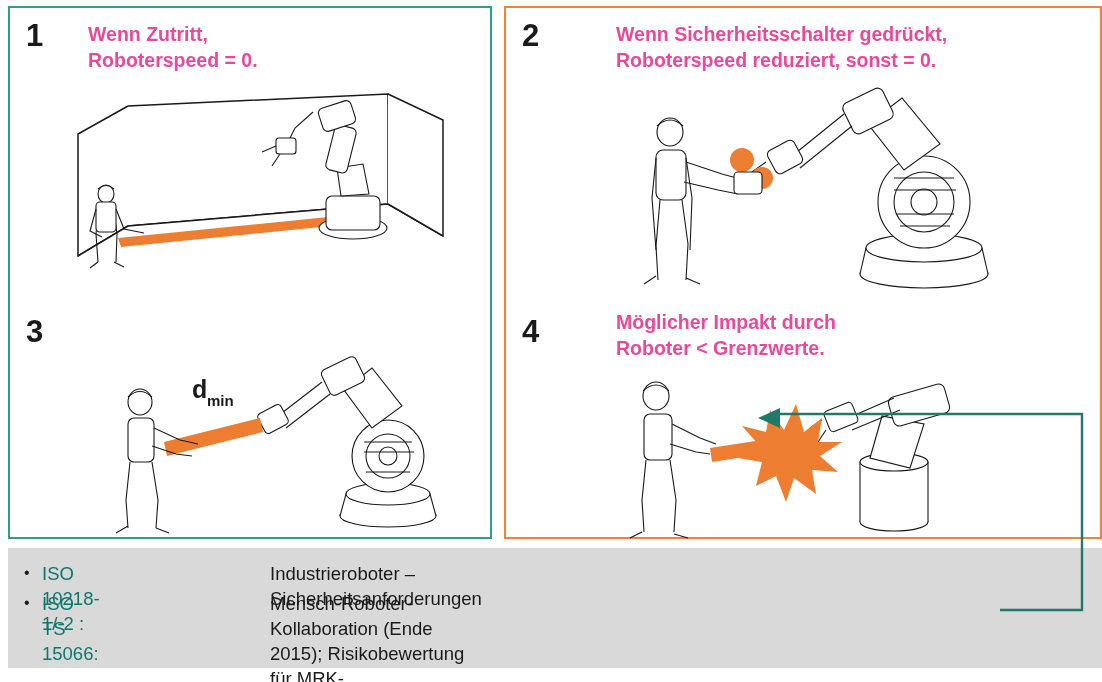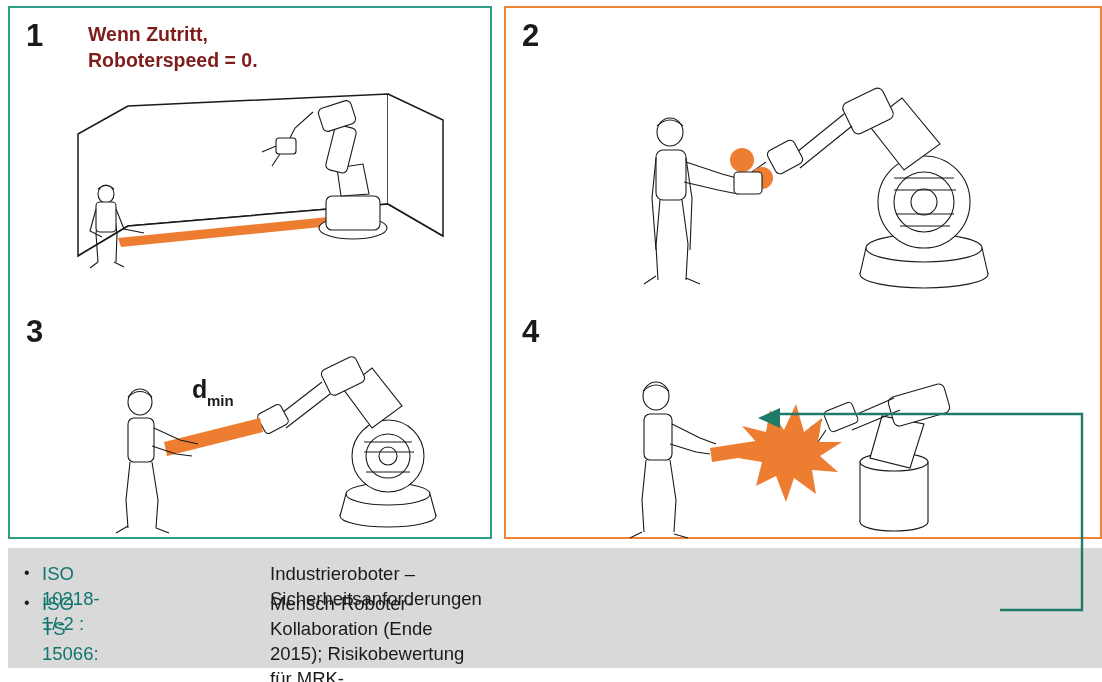--- a/index.html
+++ b/index.html
@@ -49,21 +49,21 @@
     position: absolute;
     font-size: 31px;
     font-weight: bold;
     color: #1a1a1a;
     line-height: 1;
   }
   .panel-text {
     position: absolute;
     font-size: 19.5px;
     font-weight: bold;
-    color: #7f1d1d;
+    color: #ec4899;
     line-height: 1.32;
     white-space: pre-line;
   }
 
   
   #panel1 { left: 8px;   top: 6px;   width: 484px; height: 290px; }
   #panel1 .panel-num  { left: 18px;  top: 14px; }
   #panel1 .panel-text { left: 80px;  top: 16px; }
 
   #panel2 { left: 504px; top: 6px;   width: 598px; height: 290px; }
@@ -186,20 +186,22 @@
           <path d="M255,36 l-18,16 l-10,20"></path>
           <rect x="218" y="62" width="20" height="16" rx="3" fill="#ffffff"></rect>
           <path d="M218,70 l-14,6 M222,78 l-8,12"></path>
         </g>
       </svg>
     </div>
   </div>
 
   <div class="panel" id="panel2">
     <div class="panel-num">2</div>
+    <div class="panel-text">Wenn Sicherheitsschalter gedrückt,
+Roboterspeed reduziert, sonst = 0.</div>
     <div class="art" id="art2">
       <svg viewBox="0 0 470 215" width="470" height="215">
 
         <g class="ln-thin">
 
           <ellipse cx="330" cy="196" rx="64" ry="14" fill="#ffffff"></ellipse>
           <path d="M266,196 l6,-26 h116 l6,26" fill="#ffffff"></path>
           <ellipse cx="330" cy="170" rx="58" ry="14" fill="#ffffff"></ellipse>
 
           <circle cx="330" cy="124" r="46" fill="#ffffff"></circle>
@@ -275,20 +277,22 @@
         </g>
 
         <text x="104" y="42" font-family="Liberation Sans, sans-serif" font-size="25" font-weight="bold" fill="#1a1a1a">d</text>
         <text x="119" y="50" font-family="Liberation Sans, sans-serif" font-size="15" font-weight="bold" fill="#1a1a1a">min</text>
       </svg>
     </div>
   </div>
 
   <div class="panel" id="panel4">
     <div class="panel-num">4</div>
+    <div class="panel-text">Möglicher Impakt durch
+Roboter &lt; Grenzwerte.</div>
     <div class="art" id="art4">
       <svg viewBox="0 0 400 185" width="400" height="185">
 
         <g class="ln-thin">
           <ellipse cx="300" cy="168" rx="34" ry="9" fill="#ffffff"></ellipse>
           <path d="M266,168 l0,-60 h68 l0,60" fill="#ffffff"></path>
           <ellipse cx="300" cy="108" rx="34" ry="9" fill="#ffffff"></ellipse>
 
           <path d="M276,104 l12,-42 l42,8 l-14,44 Z" fill="#ffffff"></path>
           <rect x="296" y="36" width="58" height="30" rx="6" fill="#ffffff" transform="rotate(-16 325 51)"></rect>

